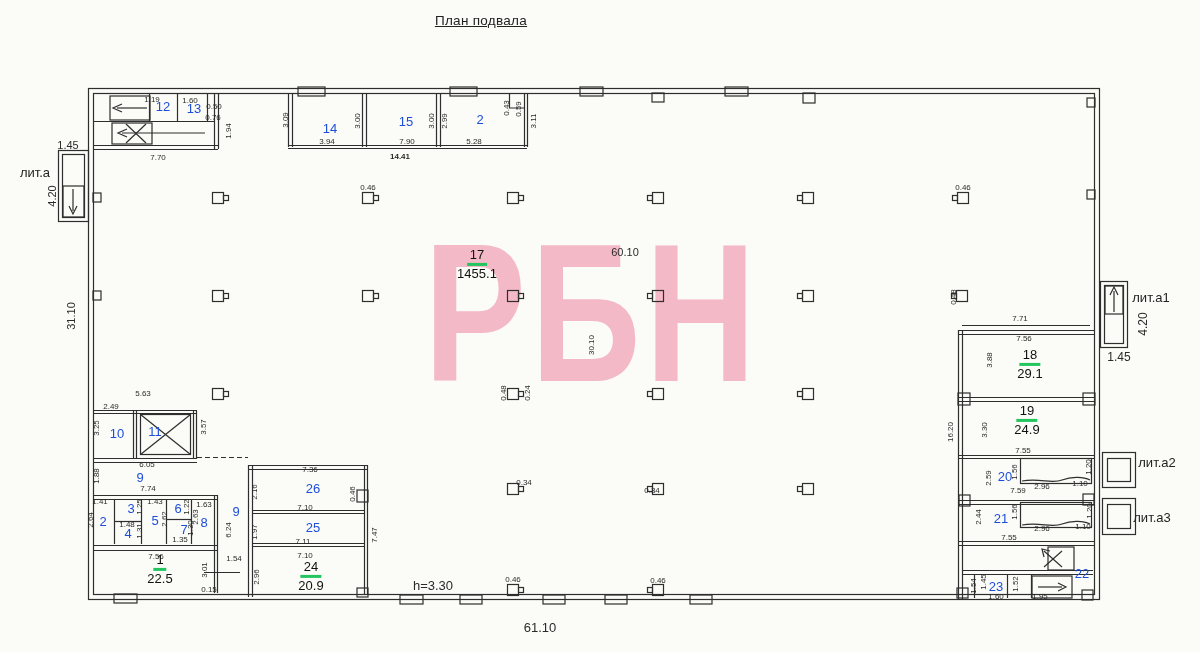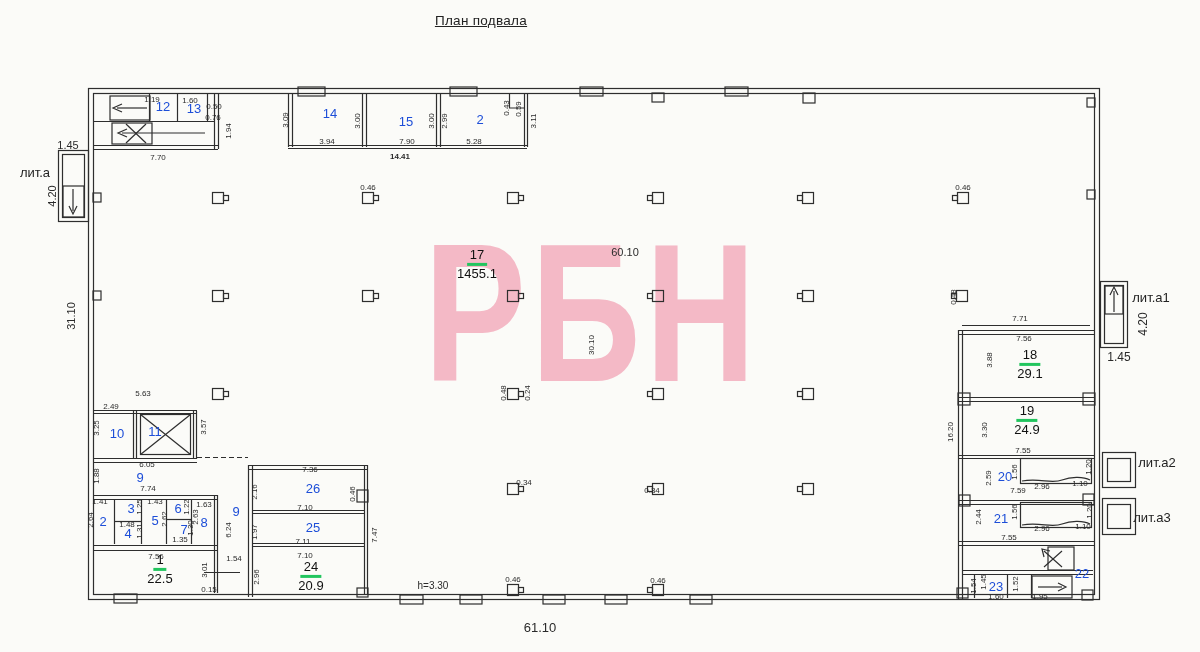--- a/index.html
+++ b/index.html
@@ -329,25 +329,25 @@
       <span class="lbl dim" style="left: 209px; top: 589px;">0.15</span>
       <span class="lbl dim v" style="left: 256px; top: 577px;">2.96</span>
       <span class="lbl dim" style="left: 310px; top: 469px;">7.36</span>
       <span class="lbl dim v" style="left: 254px; top: 492px;">2.16</span>
       <span class="lbl dim" style="left: 305px; top: 507px;">7.10</span>
       <span class="lbl dim v" style="left: 352px; top: 494px;">0.46</span>
       <span class="lbl dim v" style="left: 254px; top: 532px;">1.97</span>
       <span class="lbl dim" style="left: 303px; top: 541px;">7.11</span>
       <span class="lbl dim" style="left: 305px; top: 555px;">7.10</span>
       <span class="lbl dim v" style="left: 374px; top: 535px;">7.47</span>
-      <span class="lbl dim" style="left: 433px; top: 585px; font-size: 10px;">h=3.30</span>
+      <span class="lbl dim" style="left: 433px; top: 585px; font-size: 13px;">h=3.30</span>
       <span class="lbl dim" style="left: 540px; top: 627px; font-size: 13px;">61.10</span>
       <span class="lbl room" style="left: 163px; top: 106px;">12</span>
       <span class="lbl room" style="left: 194px; top: 108px;">13</span>
-      <span class="lbl room" style="left: 330px; top: 113px;">14</span>
+      <span class="lbl room" style="left: 330px; top: 128px;">14</span>
       <span class="lbl room" style="left: 406px; top: 121px;">15</span>
       <span class="lbl room" style="left: 480px; top: 119px;">2</span>
       <span class="lbl room" style="left: 1005px; top: 476px;">20</span>
       <span class="lbl room" style="left: 1001px; top: 518px;">21</span>
       <span class="lbl room" style="left: 1082px; top: 573px;">22</span>
       <span class="lbl room" style="left: 996px; top: 586px;">23</span>
       <span class="lbl room" style="left: 313px; top: 527px;">25</span>
       <span class="lbl room" style="left: 313px; top: 488px;">26</span>
       <span class="lbl room" style="left: 103px; top: 521px;">2</span>
       <span class="lbl room" style="left: 131px; top: 508px;">3</span>

